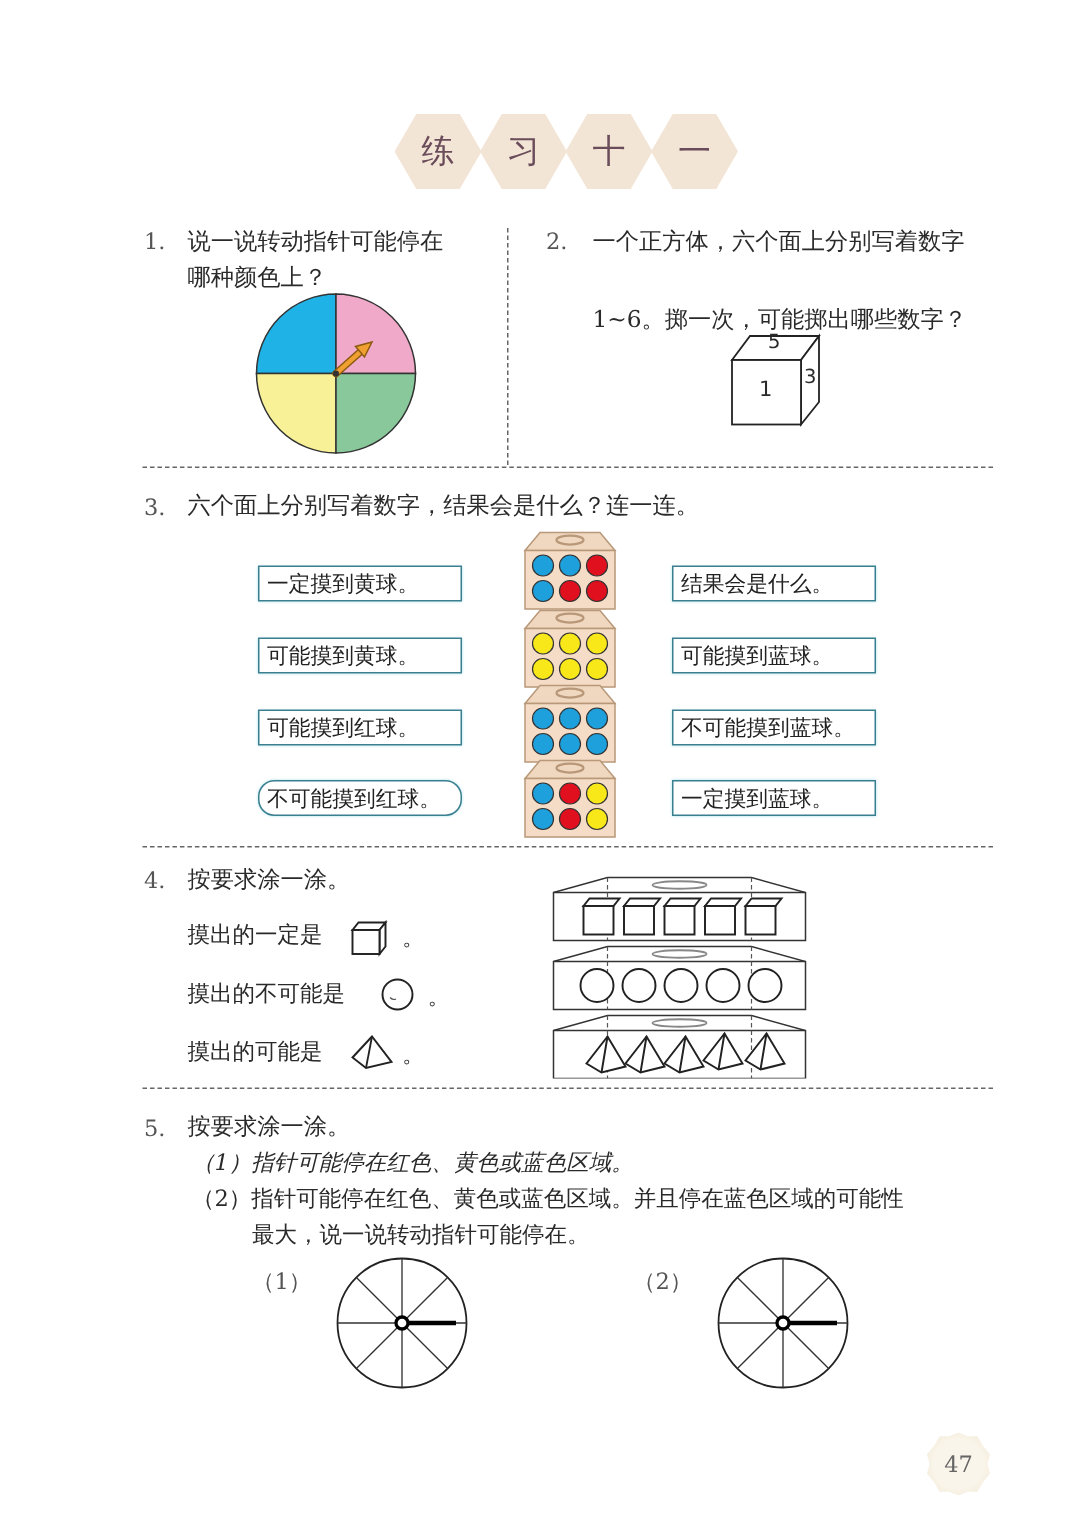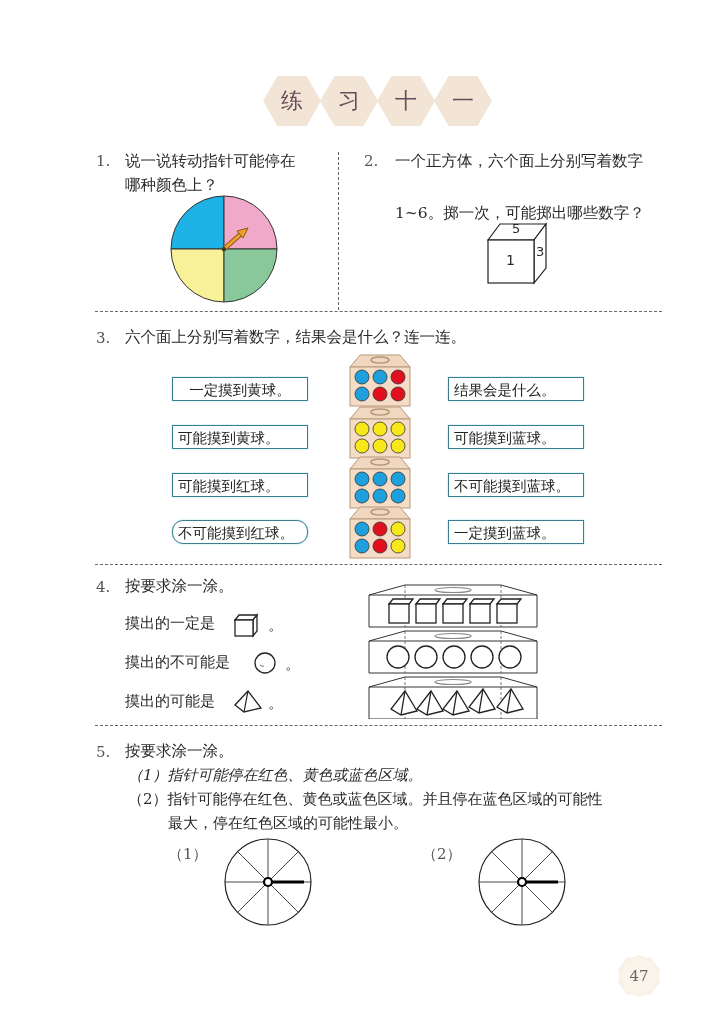--- a/index.html
+++ b/index.html
@@ -69,21 +69,21 @@
   <span class="abs" style="left:506px;top:252px;font-family:'DejaVu Sans',sans-serif;font-size:14px;">1</span>
   <span class="abs" style="left:536px;top:244px;font-family:'DejaVu Sans',sans-serif;font-size:13px;">3</span>
 </div>
 
 <div class="hr-dash" style="top:311px;"></div>
 
 <div>
   <span class="abs qnum" style="left:96px;top:329px;">3.</span>
   <span class="abs qtext" style="left:125px;top:325px;">六个面上分别写着数字，结果会是什么？连一连。</span>
 
-  <div class="opt" style="left:172px;top:377px;width:136px;text-align:center;">一定摸到黄球。</div>
+  <div class="opt" style="left:172px;top:377px;width:136px;">一定摸到黄球。</div>
   <div class="opt" style="left:172px;top:425px;width:136px;">可能摸到黄球。</div>
   <div class="opt" style="left:172px;top:473px;width:136px;">可能摸到红球。</div>
   <div class="opt" style="left:172px;top:520px;width:136px;border-radius:11px;">不可能摸到红球。</div>
 
   <div class="opt" style="left:448px;top:377px;width:136px;">结果会是什么。</div>
   <div class="opt" style="left:448px;top:425px;width:136px;">可能摸到蓝球。</div>
   <div class="opt" style="left:448px;top:473px;width:136px;">不可能摸到蓝球。</div>
   <div class="opt" style="left:448px;top:520px;width:136px;">一定摸到蓝球。</div>
 
   <svg class="abs" style="left:348px;top:353px;" width="64" height="54" viewBox="0 0 64 54">
@@ -216,21 +216,21 @@
   </svg>
 </div>
 
 <div class="hr-dash" style="top:725px;"></div>
 
 <div>
   <span class="abs qnum" style="left:96px;top:743px;">5.</span>
   <span class="abs qtext" style="left:125px;top:739px;">按要求涂一涂。</span>
   <span class="abs sub" style="left:128px;top:763px;font-style:italic;">（1）指针可能停在红色、黄色或蓝色区域。</span>
   <span class="abs sub" style="left:128px;top:787px;">（2）指针可能停在红色、黄色或蓝色区域。并且停在蓝色区域的可能性</span>
-  <span class="abs sub" style="left:168px;top:811px;">最大，停在红色区域的可能性最小。</span>
+  <span class="abs sub" style="left:168px;top:811px;">最大，说一说转动指针可能停在。</span>
 
   <span class="abs sub" style="left:168px;top:842px;color:#555;">（1）</span>
   <svg class="abs" style="left:222px;top:836px;" width="92" height="92" viewBox="0 0 92 92">
     <circle cx="46" cy="46" r="43" fill="#fff" stroke="#222" stroke-width="1.2"></circle>
     <g stroke="#333" stroke-width=".9">
       <line x1="46" y1="3" x2="46" y2="89"></line>
       <line x1="3" y1="46" x2="89" y2="46"></line>
       <line x1="15.6" y1="15.6" x2="76.4" y2="76.4"></line>
       <line x1="76.4" y1="15.6" x2="15.6" y2="76.4"></line>
     </g>

